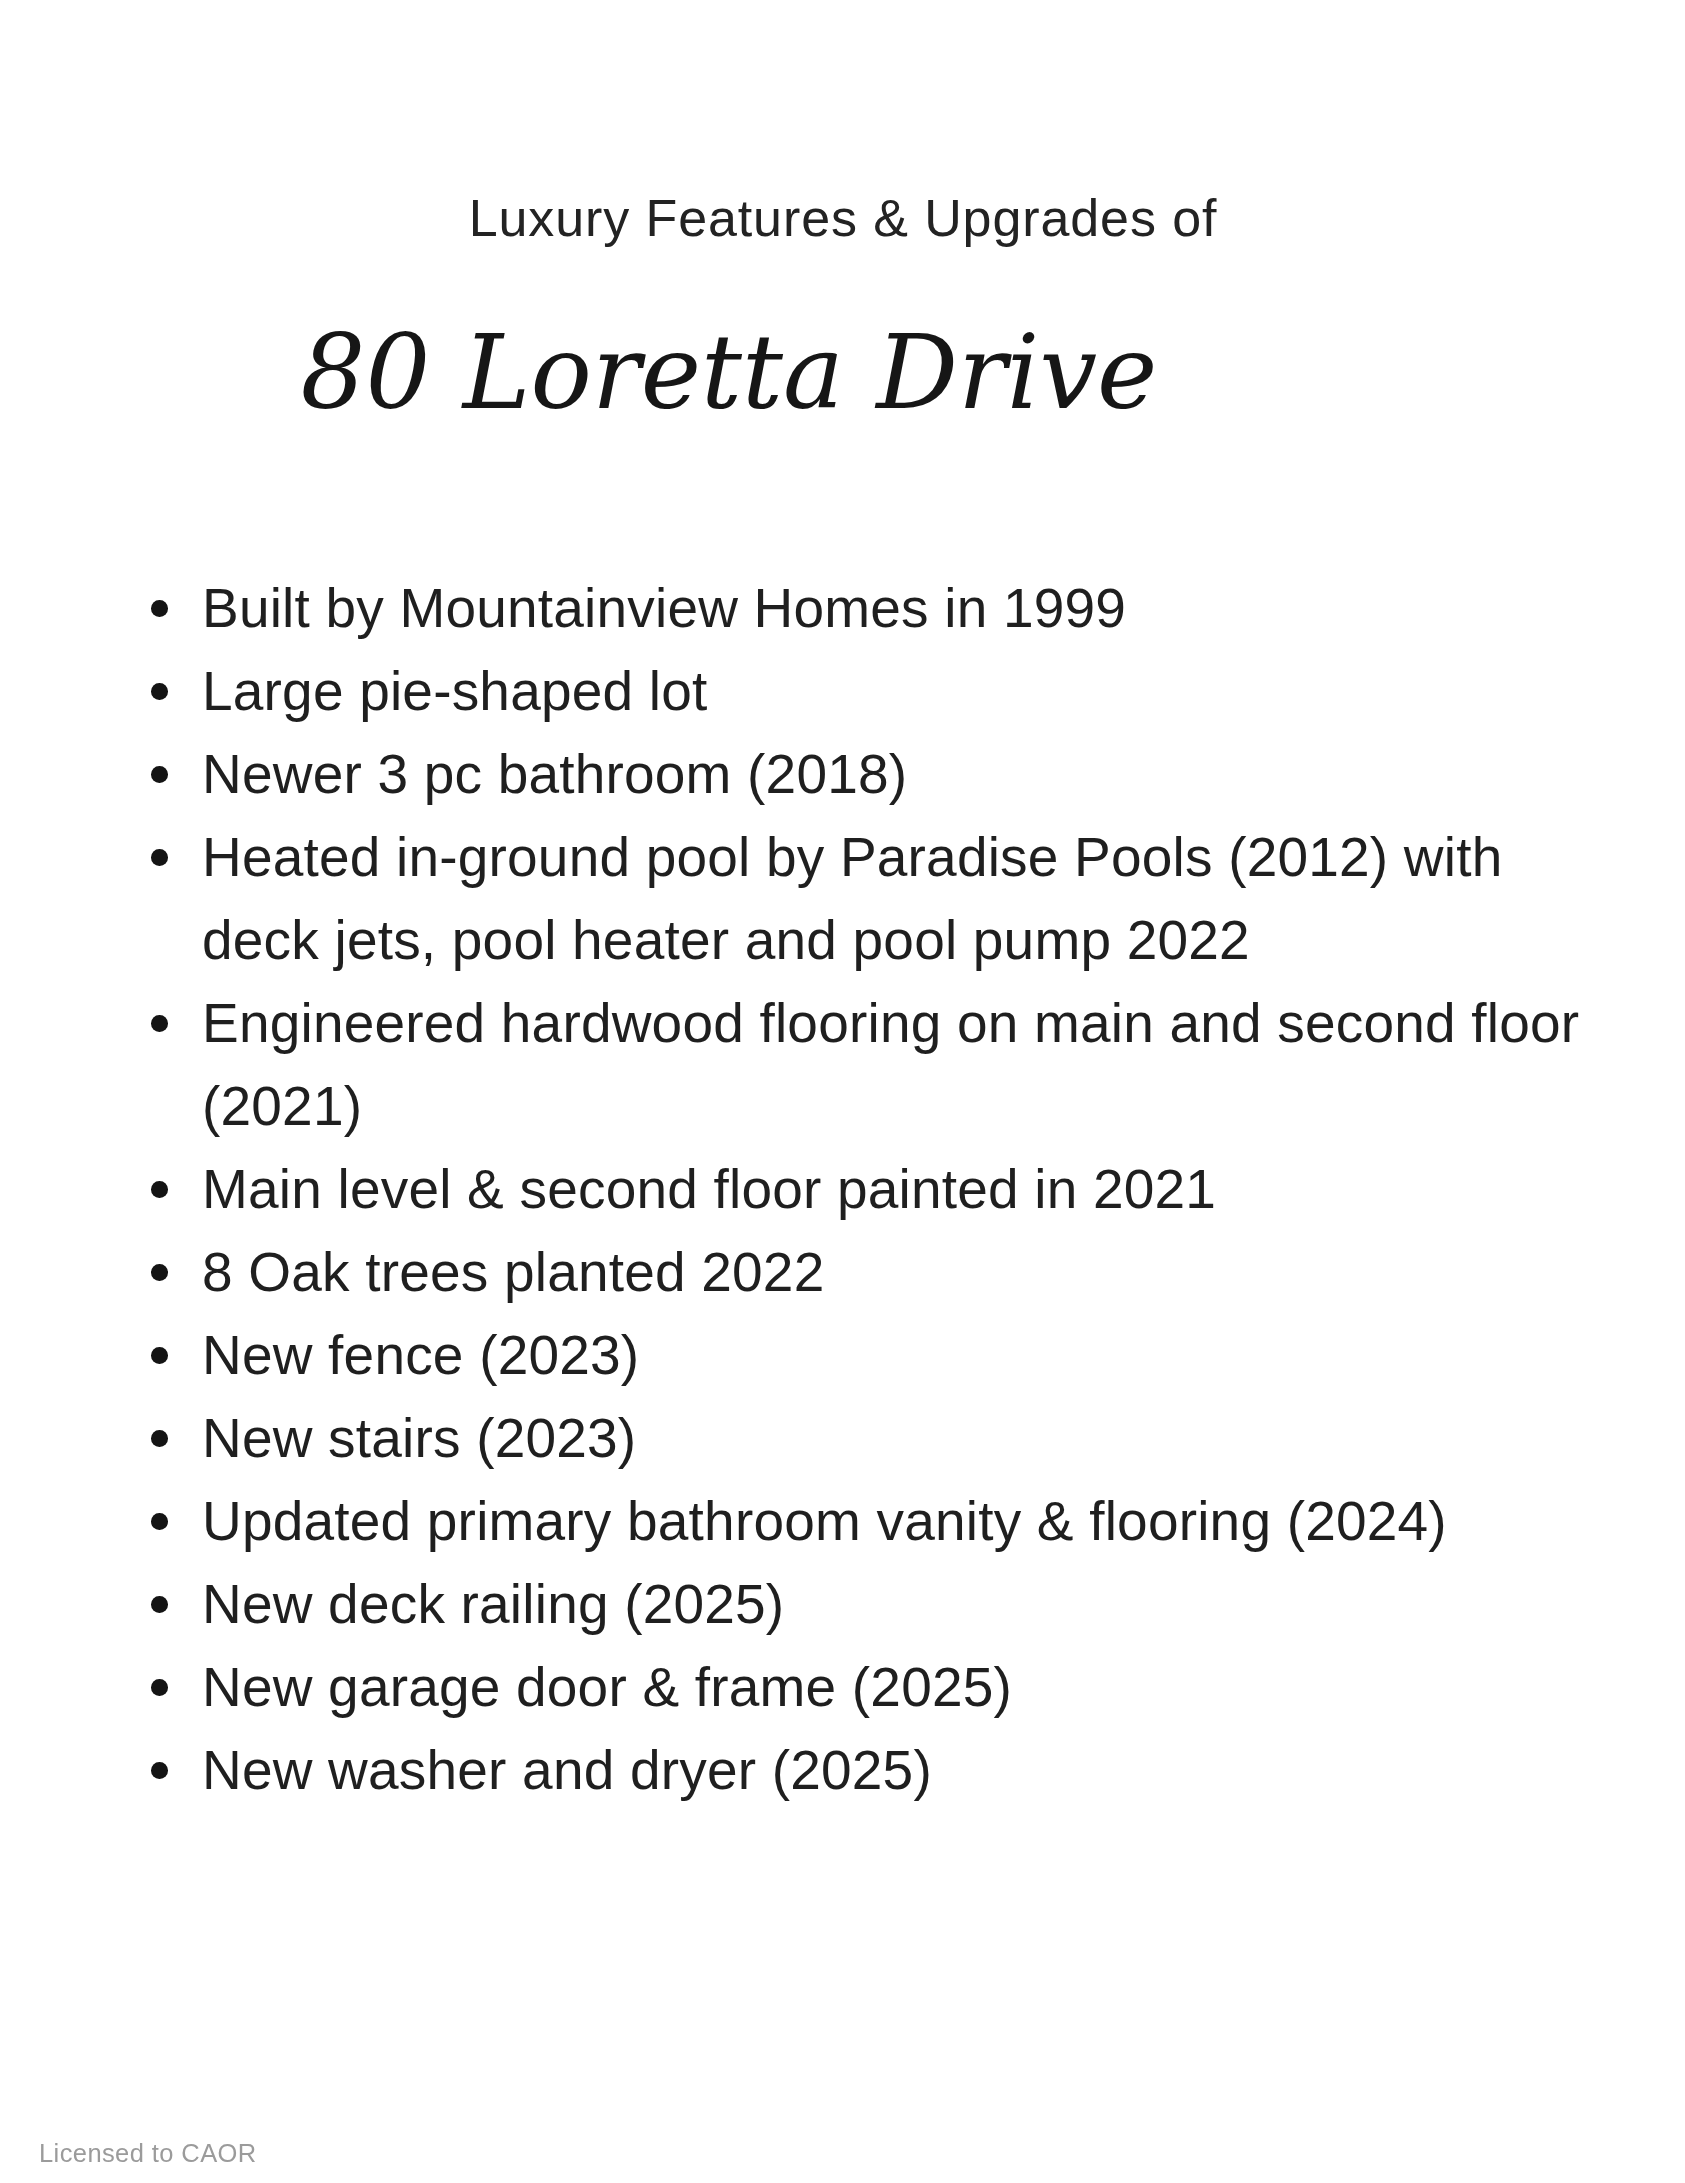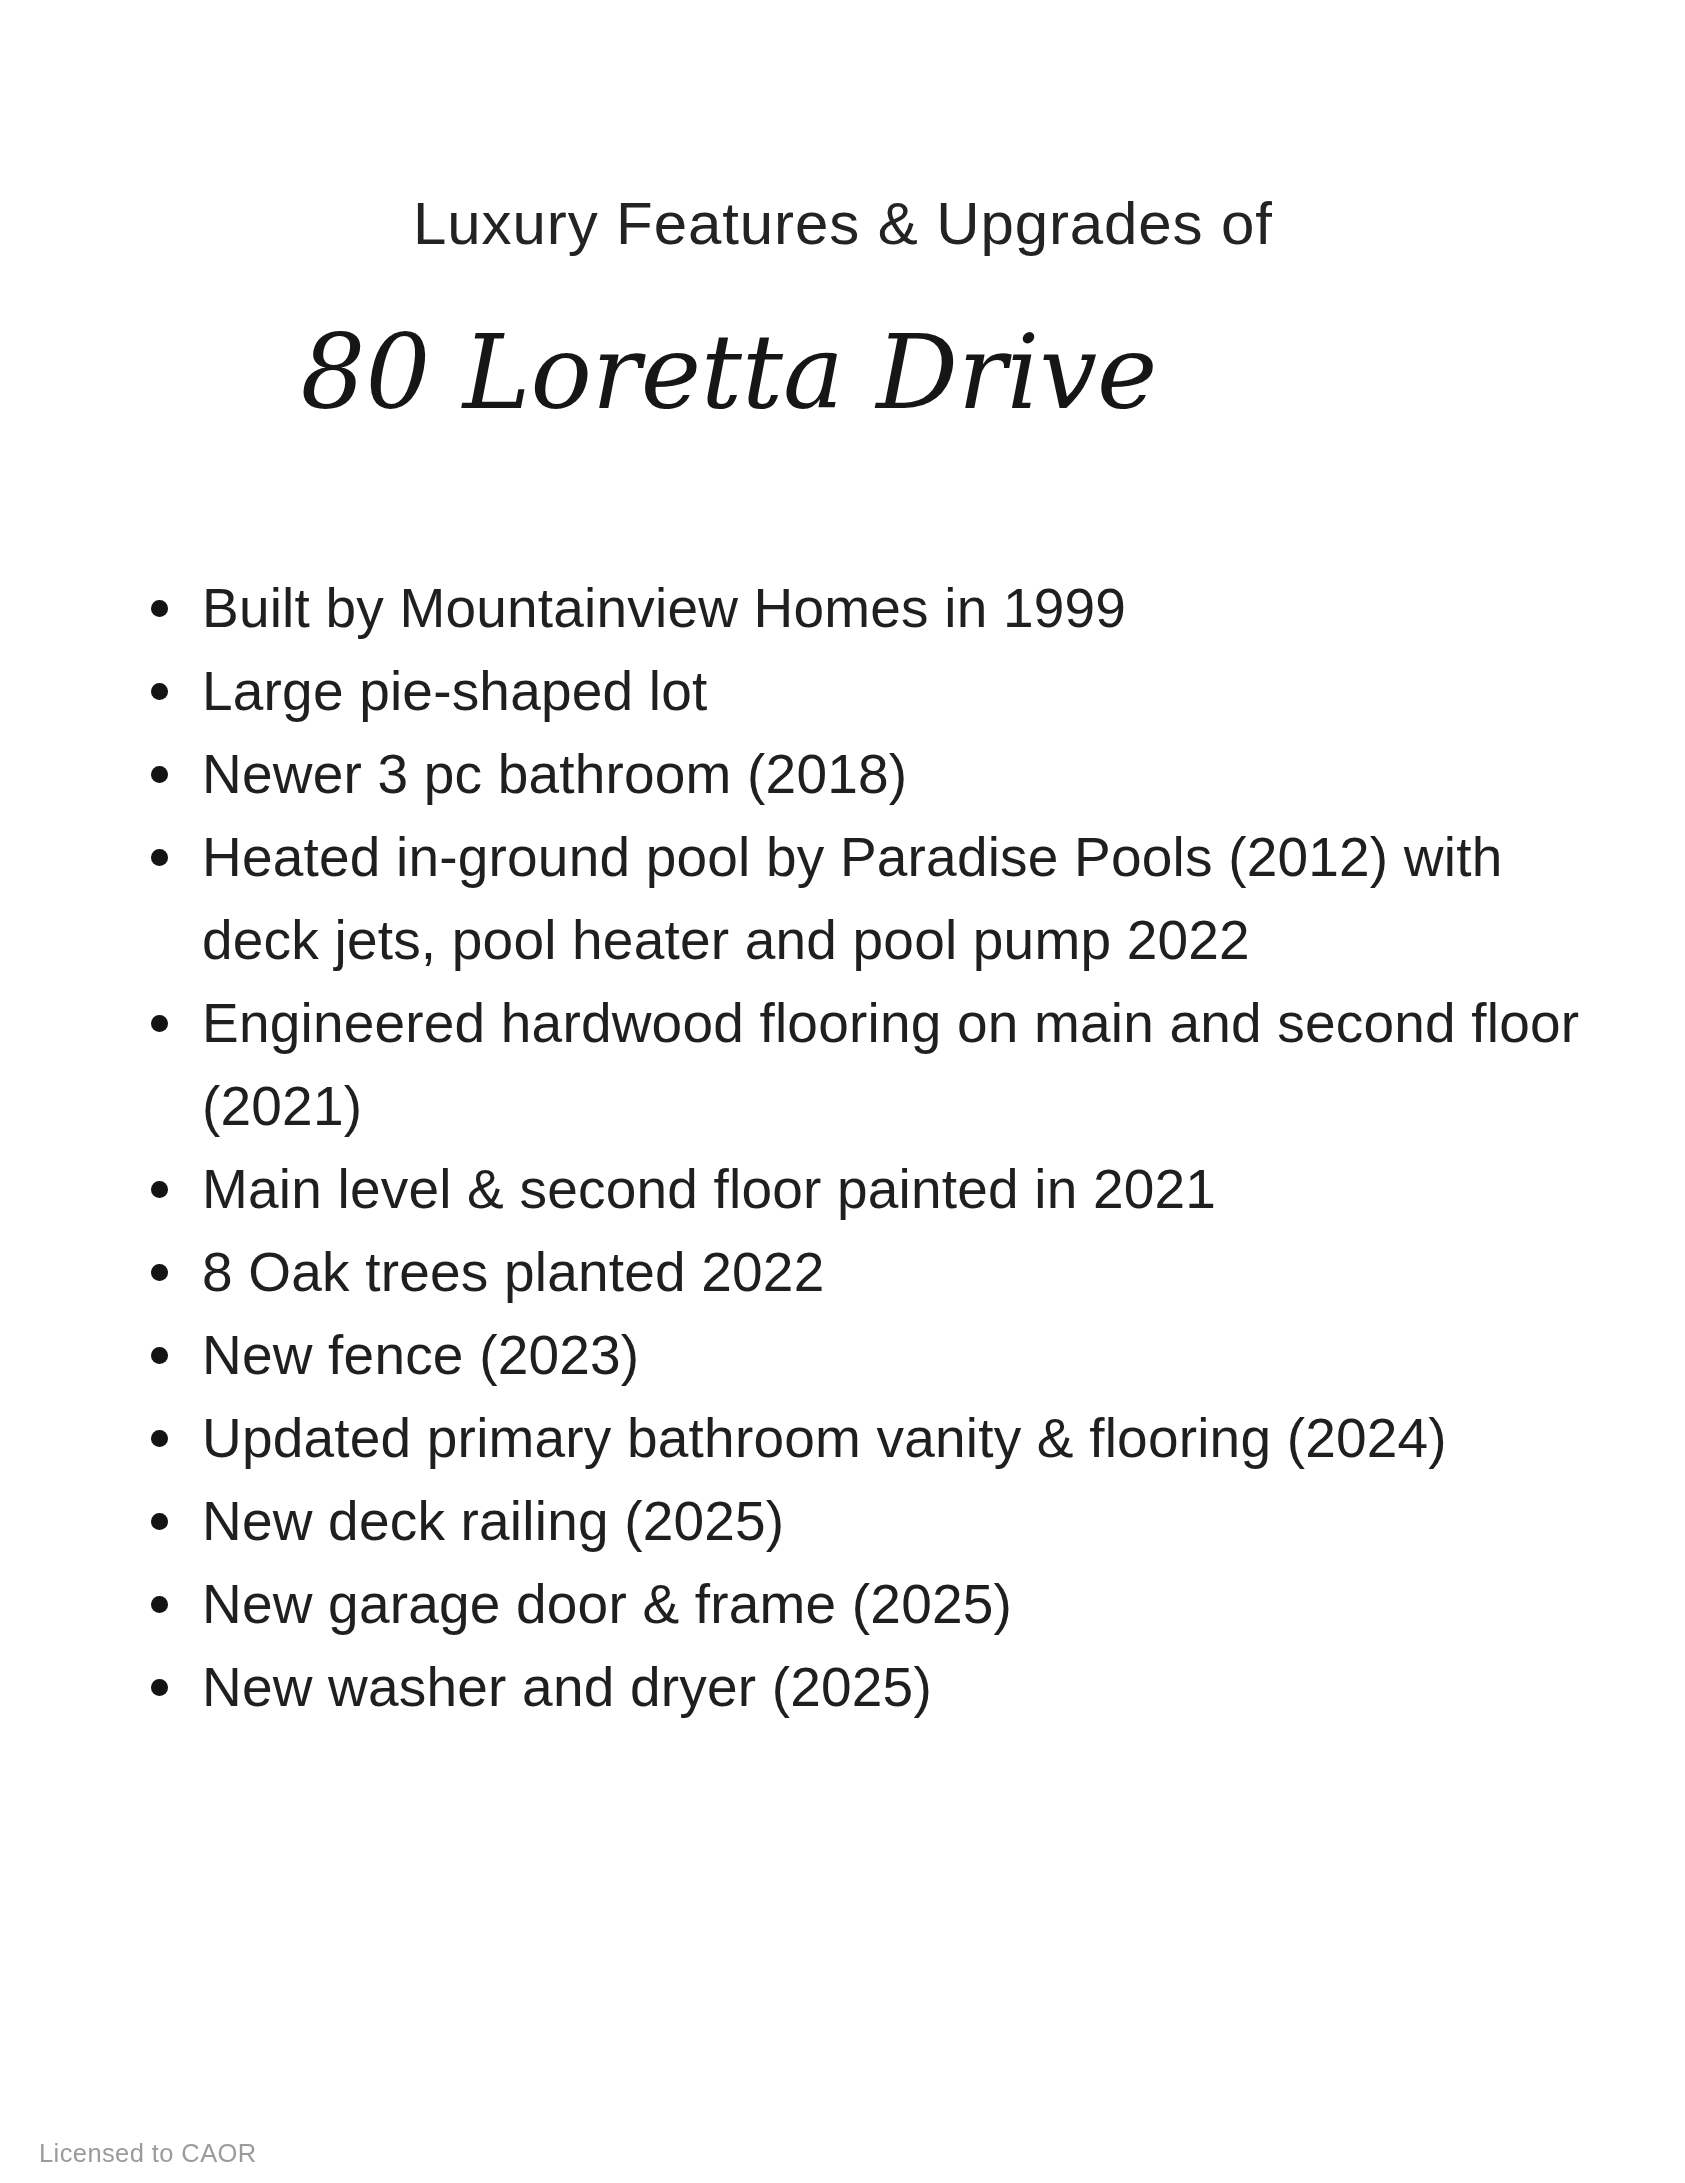--- a/index.html
+++ b/index.html
@@ -18,21 +18,21 @@
     position: absolute;
     inset: 0;
     background: #ffffff;
   }
   .heading {
     position: absolute;
     top: 189px;
     left: 0;
     width: 1686px;
     text-align: center;
-    font-size: 60px;
+    font-size: 52px;
     font-weight: 400;
     letter-spacing: 0.9px;
     color: #232323;
     line-height: 1.15;
     white-space: nowrap;
   }
   .address {
     position: absolute;
     top: 307px;
     left: 0;
@@ -119,20 +119,24 @@
     <li>
       <span class="dot"></span>
       <span>8 Oak trees planted 2022</span>
     </li>
     <li>
       <span class="dot"></span>
       <span>New fence (2023)</span>
     </li>
     <li>
       <span class="dot"></span>
+      <span>New stairs (2023)</span>
+    </li>
+    <li>
+      <span class="dot"></span>
       <span>Updated primary bathroom vanity &amp; flooring (2024)</span>
     </li>
     <li>
       <span class="dot"></span>
       <span>New deck railing (2025)</span>
     </li>
     <li>
       <span class="dot"></span>
       <span>New garage door &amp; frame (2025)</span>
     </li>

